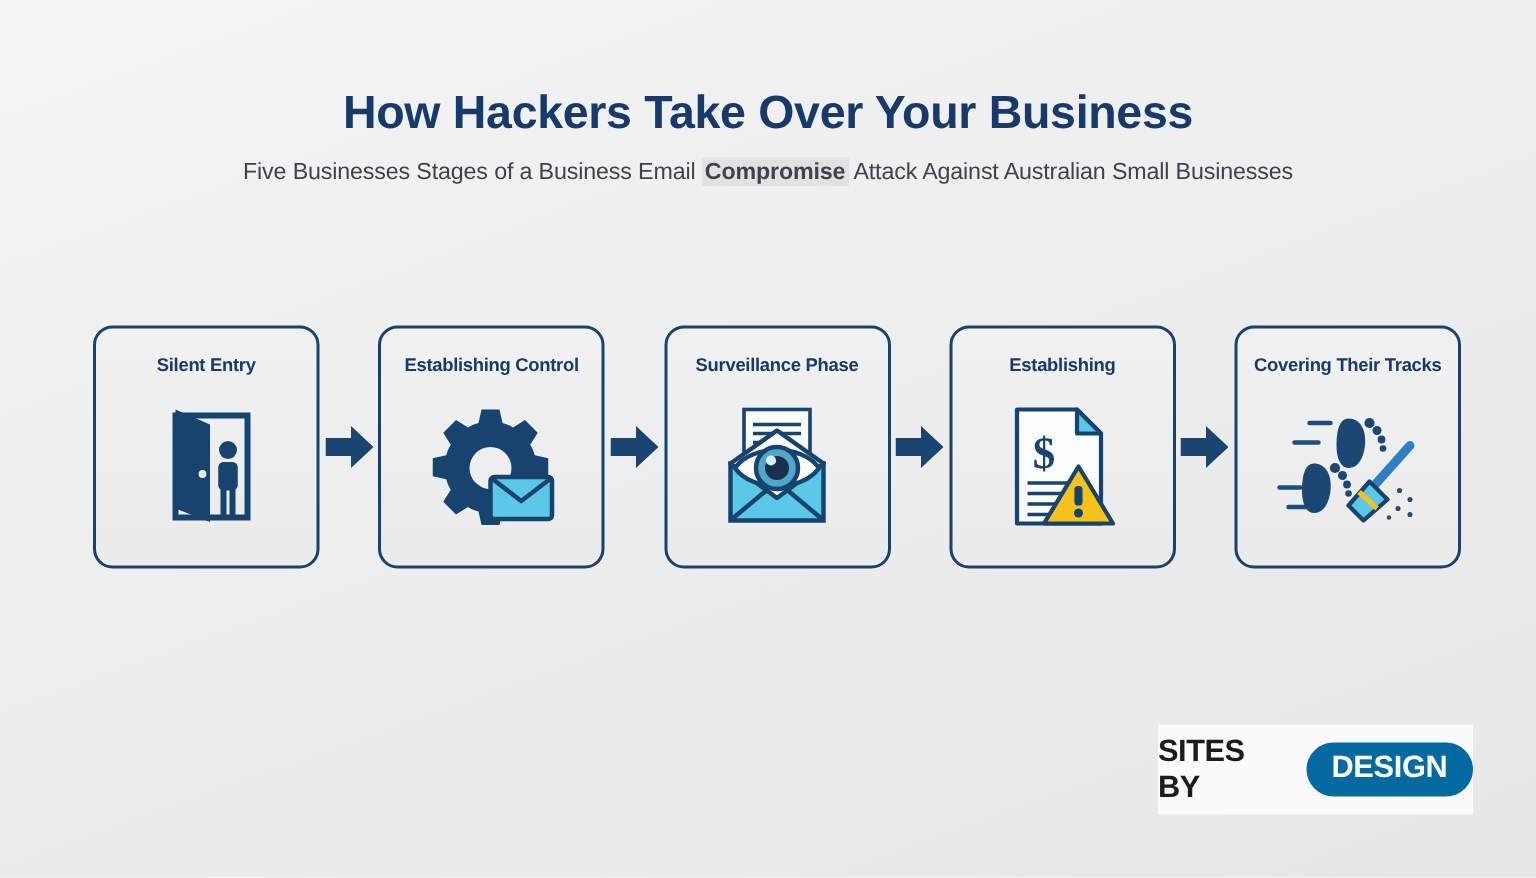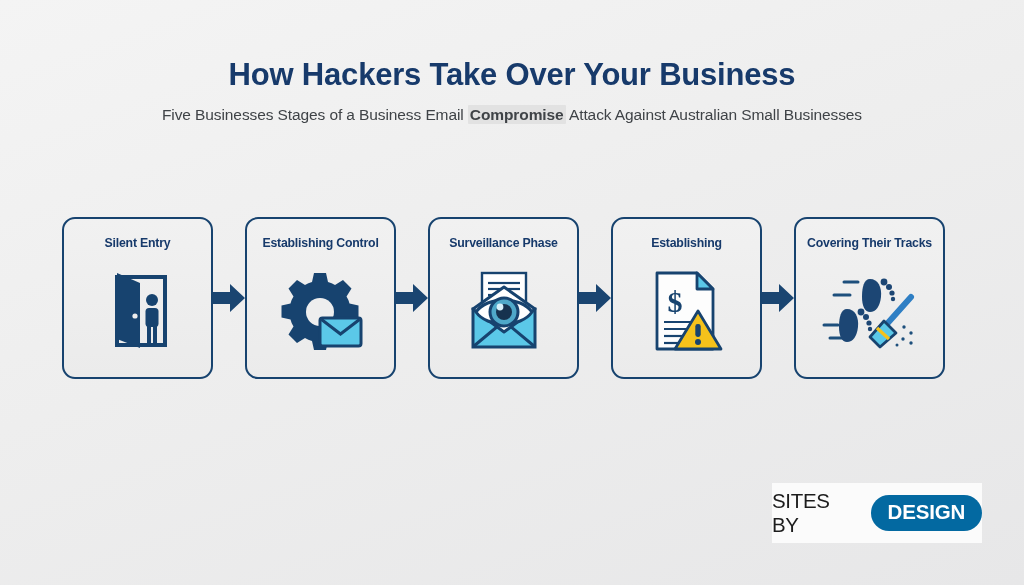--- a/index.html
+++ b/index.html
@@ -19,21 +19,21 @@
   }
   .subtitle{
     margin:14px 0 0 0;font-size:15.5px;color:#3f4347;font-weight:400;
     letter-spacing:-0.1px;
   }
   .subtitle .hl{background:#e2e2e2;padding:1px 2px;border-radius:1px;font-weight:bold;}
 
   
   .flow{
     position:absolute;left:62px;right:50px;top:216px;height:164px;
-    display:flex;align-items:center;
+    display:flex;align-items:center;justify-content:space-between;
   }
   .card{
     width:151px;height:162px;box-sizing:border-box;
     border:2.5px solid #17436f;border-radius:13px;
     background:linear-gradient(180deg,#f1f1f1 0%,#ebebeb 100%);
     display:flex;flex-direction:column;align-items:center;
     padding-top:17px;flex:0 0 auto;position:relative;
   }
   .card-label{
     font-size:12.3px;font-weight:bold;color:#173a6b;
@@ -44,21 +44,21 @@
     width:100%;padding-bottom:6px;
   }
   .arrow{flex:0 0 auto;width:32px;height:34px;display:flex;align-items:center;justify-content:center;}
 
   
   .logo{
     position:absolute;left:772px;top:483px;width:210px;height:60px;
     background:#fbfbfb;display:flex;align-items:center;justify-content:center;
     gap:9px;
   }
-  .logo-sites{font-size:20.5px;font-weight:normal;color:#1c1c1c;letter-spacing:-0.3px;}
+  .logo-sites{font-size:20.5px;font-weight:bold;color:#1c1c1c;letter-spacing:-0.3px;}
   .logo-pill{
     background:#0369a1;border-radius:26px;padding:7px 17px 8px 17px;
     display:flex;align-items:center;justify-content:center;
   }
   .logo-design{font-size:20.5px;font-weight:bold;color:#ffffff;letter-spacing:-0.2px;line-height:1;}
 </style>
 </head>
 <body>
 
 <div class="stage">

